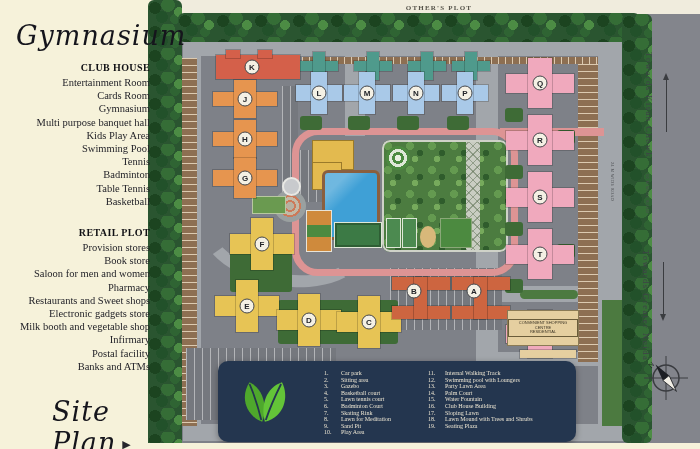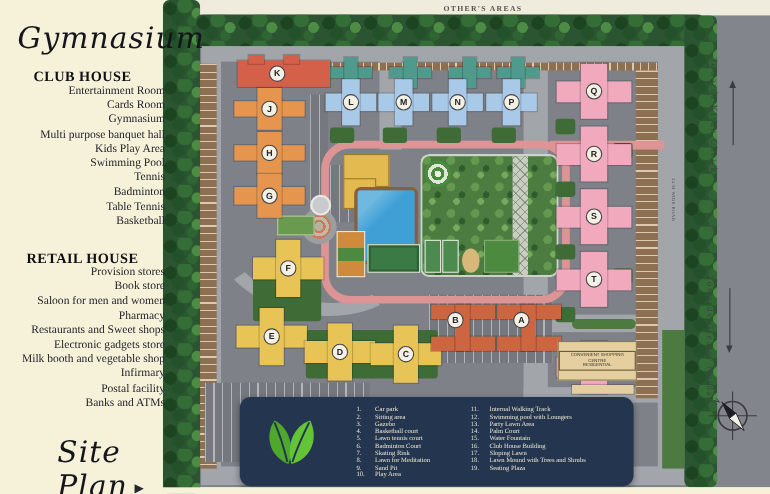--- a/index.html
+++ b/index.html
@@ -4,22 +4,22 @@
 <style>
   html,body{margin:0;padding:0;}
   .stage{position:relative;width:700px;height:449px;overflow:hidden;
     background:var(--cream,#f6f2da);font-family:"Liberation Serif",serif;}
   .abs{position:absolute;}
 
   
   .panel{position:absolute;left:0;top:0;width:178px;height:449px;padding:0;box-sizing:border-box;}
   .fac-title{position:absolute;left:16px;top:20px;font-family:"DejaVu Serif",serif;
     font-style:italic;font-size:27px;color:#15151c;letter-spacing:1px;}
-  .fac-head{position:absolute;right:28px;font-weight:bold;font-size:13px;color:#101014;
-    letter-spacing:.4px;text-align:center;width:150px;}
+  .fac-head{position:absolute;right:28px;font-weight:bold;font-size:10px;color:#101014;
+    letter-spacing:.4px;text-align:right;width:150px;}
   .fac-list{position:absolute;right:28px;width:170px;text-align:right;font-size:10.5px;
     color:#24242a;line-height:13.2px;}
   .siteplan{position:absolute;left:52px;top:396px;font-family:"DejaVu Serif",serif;
     font-style:italic;font-size:27px;color:#15151c;letter-spacing:1px;}
   .sp-arrow{font-size:11px;font-style:normal;margin-left:6px;color:#26262c;vertical-align:middle;}
 
   
   .top-strip{left:178px;top:0;width:522px;height:15px;background:#f0ecdd;display:flex;
     align-items:center;justify-content:center;}
   .others-plot{font-size:7px;letter-spacing:1.2px;color:#55534a;font-weight:bold;}
@@ -121,21 +121,21 @@
   .lg-row{display:flex;font-size:6px;line-height:6.6px;color:#ece5d2;font-family:"Liberation Serif",serif;}
   .lg-num{width:17px;flex:0 0 auto;}
   .lg-label{flex:1;}
 </style>
 </head>
 <body>
 
 <div class="stage">
 
   <div class="abs top-strip">
-    <span class="others-plot">OTHER'S AREAS</span>
+    <span class="others-plot">OTHER'S PLOT</span>
   </div>
   <div class="abs outer-road"></div>
   <div class="abs site"></div>
 
   <div class="abs road" style="left:183px;top:40px;width:463px;height:16px;"></div>
   <div class="abs road" style="left:183px;top:40px;width:18px;height:401px;"></div>
   <div class="abs road" style="left:345px;top:40px;width:20px;height:96px;"></div>
   <div class="abs road" style="left:598px;top:40px;width:26px;height:401px;"></div>
   <div class="abs road" style="left:476px;top:46px;width:22px;height:320px;"></div>
   <div class="abs road" style="left:476px;top:286px;width:148px;height:16px;"></div>
@@ -386,21 +386,21 @@
         <div>Cards Room</div>
         <div>Gymnasium</div>
         <div>Multi purpose banquet hall</div>
         <div>Kids Play Area</div>
         <div>Swimming Pool</div>
         <div>Tennis</div>
         <div>Badminton</div>
         <div>Table Tennis</div>
         <div>Basketball</div>
       </div>
-    <div class="fac-head" style="top:227px;">RETAIL HOUSE</div>
+    <div class="fac-head" style="top:227px;">RETAIL PLOT</div>
     <div class="fac-list" style="top:241px;">
         <div>Provision stores</div>
         <div>Book store</div>
         <div>Saloon for men and women</div>
         <div>Pharmacy</div>
         <div>Restaurants and Sweet shops</div>
         <div>Electronic gadgets store</div>
         <div>Milk booth and vegetable shop</div>
         <div>Infirmary</div>
         <div>Postal facility</div>

